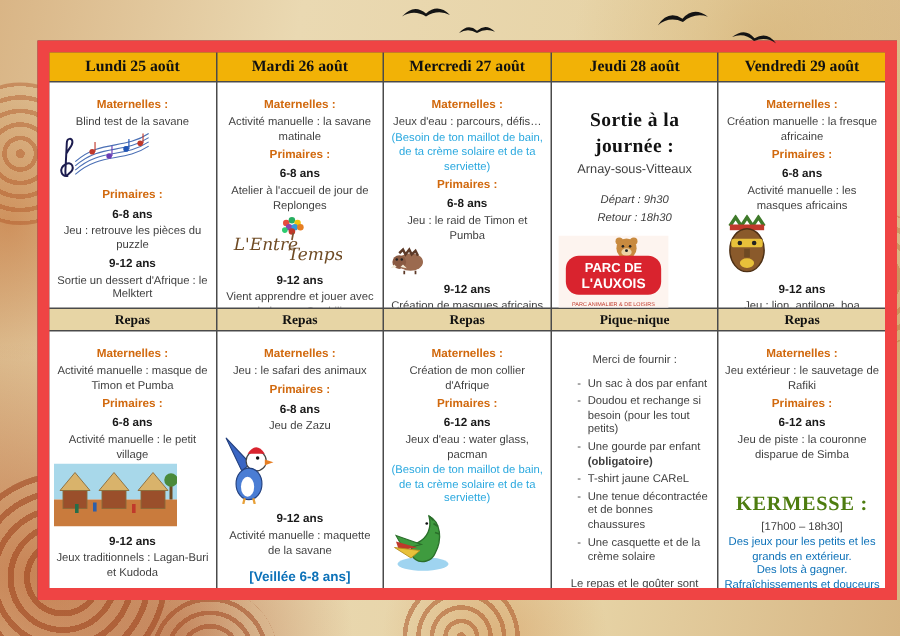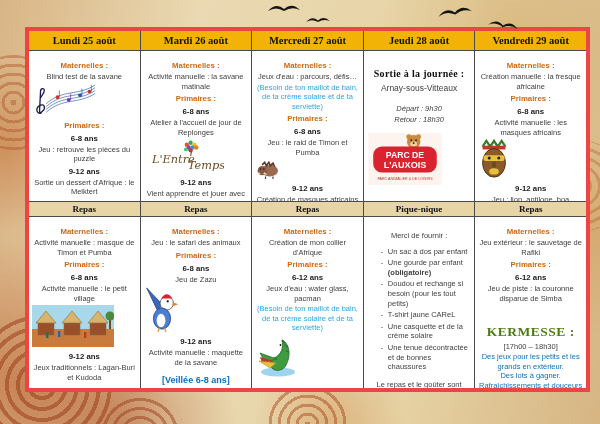--- a/index.html
+++ b/index.html
@@ -20,21 +20,21 @@
   .r2{left:-34px;top:55px;width:95px;height:95px;background:repeating-radial-gradient(circle at 50% 50%, rgba(170,75,28,.4) 0 3px, rgba(0,0,0,0) 3px 9px);}
   .r3{left:265px;top:382px;width:85px;height:85px;background:repeating-radial-gradient(circle at 50% 50%, rgba(160,65,22,.45) 0 3px, rgba(0,0,0,0) 3px 9px);}
   .r4{right:-26px;top:140px;width:92px;height:92px;background:repeating-radial-gradient(circle at 50% 50%, rgba(180,90,35,.35) 0 3px, rgba(0,0,0,0) 3px 9px);}
   .r5{left:95px;top:392px;width:90px;height:90px;background:repeating-radial-gradient(circle at 50% 50%, rgba(150,55,18,.45) 0 3px, rgba(0,0,0,0) 3px 9px);}
 
   .bird{position:absolute;z-index:7;}
 
   .sheet{
     position:absolute;left:25px;top:27px;width:557px;height:357px;z-index:5;
     display:grid;grid-template-columns:repeat(5,1fr);grid-template-rows:19px 150px 14px 1fr;
-    gap:1px;background:#4a4a4a;border:4px solid #ef4444;
+    gap:1px;background:#4a4a4a;border:8px solid #ef4444;
   }
   .cell{background:#fff;overflow:hidden;}
   .head{
     background:#F2B206;display:flex;align-items:center;justify-content:center;
     font-family:"Liberation Serif",serif;font-weight:bold;font-size:10.5px;color:#111;
   }
   .meal{
     background:#E7D5A5;display:flex;align-items:center;justify-content:center;
     font-family:"Liberation Serif",serif;font-weight:bold;font-size:9px;color:#111;
   }
@@ -42,21 +42,21 @@
     padding:9px 3px 2px;font-size:7.5px;line-height:1.28;text-align:center;color:#3F3F3F;
     display:flex;flex-direction:column;
   }
   .sec-label{color:#D1690E;font-weight:bold;font-size:7.8px;margin-top:3px;}
   .sec-label:first-child{margin-top:1px;}
   .age{font-weight:bold;color:#1a1a1a;font-size:7.8px;margin-top:3px;}
   .txt{margin-top:1px;}
   .note-blue{color:#29A8DF;margin-top:1px;}
   .img{margin:2px 0;flex-shrink:0;}
   .veillee{color:#0C71B8;font-weight:bold;font-size:9px;margin-top:8px;}
-  .sortie-title{font-family:"Liberation Serif",serif;font-weight:bold;font-size:10px;color:#111;margin-top:8px;letter-spacing:.3px;}
+  .sortie-title{font-family:"Liberation Serif",serif;font-weight:bold;font-size:13px;color:#111;margin-top:8px;letter-spacing:.3px;}
   .sortie-loc{font-size:8.5px;margin-top:2px;}
   .sortie-time{margin-top:2px;font-style:italic;}
   .sortie-time.first{margin-top:10px;}
   .supplies-title{margin-top:5px;}
   ul.supplies{list-style:none;margin:6px 0 0;padding:0 2px 0 14px;text-align:left;width:calc(100% - 16px);}
   ul.supplies li{position:relative;padding-left:7px;margin-bottom:2px;}
   ul.supplies li::before{content:"-";position:absolute;left:0;top:0;}
   .bold{font-weight:bold;}
   .supplies-footer{margin-top:6px;}
   .kermesse-title{font-family:"Liberation Serif",serif;font-weight:bold;font-size:13.5px;color:#4d7c0f;margin-top:20px;letter-spacing:.5px;}
@@ -299,25 +299,25 @@
       <polygon points="4,24 21,26 15,31" fill="#e8c13a" stroke="#b58f1f" stroke-width="0.6"></polygon>
       <circle cx="25" cy="8" r="2" fill="#fff"></circle>
         <circle cx="25.5" cy="8" r="0.9" fill="#111"></circle>
     </svg>
   </div>
 
   <div class="cell content">
     <div class="supplies-title">Merci de fournir :</div>
     <ul class="supplies">
       <li><span>Un sac à dos par enfant</span></li>
+      <li><span>Doudou et rechange si besoin (pour les tout petits)</span></li>
       <li><span>Une gourde par enfant</span><br><span class="bold">(obligatoire)</span></li>
-      <li><span>Doudou et rechange si besoin (pour les tout petits)</span></li>
       <li><span>T-shirt jaune CAReL</span></li>
+      <li><span>Une tenue décontractée et de bonnes chaussures</span></li>
       <li><span>Une casquette et de la crème solaire</span></li>
-      <li><span>Une tenue décontractée et de bonnes chaussures</span></li>
     </ul>
     <div class="supplies-footer">Le repas et le goûter sont fournis par le centre</div>
   </div>
 
   <div class="cell content">
     <div class="sec-label">Maternelles :</div>
     <div class="txt">Jeu extérieur : le sauvetage de Rafiki</div>
     <div class="sec-label">Primaires :</div>
     <div class="age">6-12 ans</div>
     <div class="txt">Jeu de piste : la couronne disparue de Simba</div>

